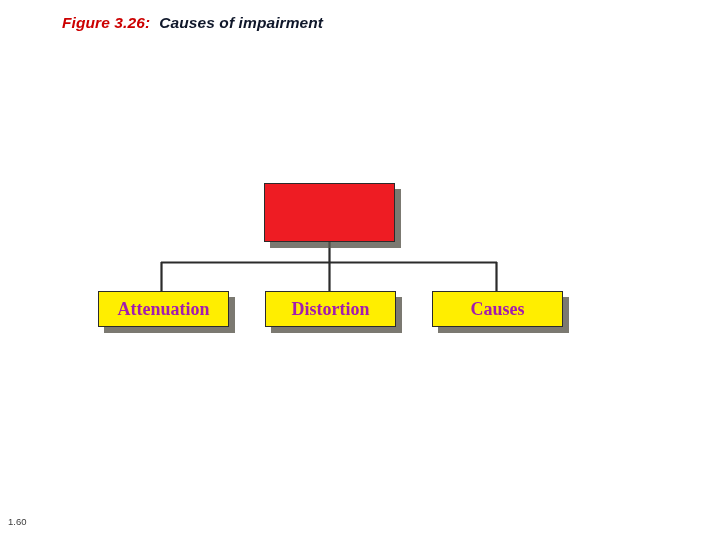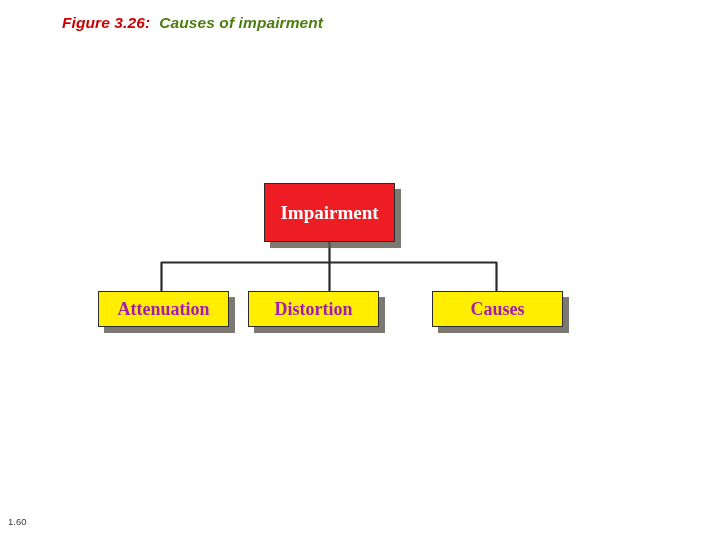--- a/index.html
+++ b/index.html
@@ -25,21 +25,21 @@
     font-weight: bold;
     font-style: italic;
     font-size: 15.5px;
     letter-spacing: 0.1px;
   }
   .title-figure {
     color: #cc0000;
     margin-left: 44px;
   }
   .title-caption {
-    color: #4d7c0f;
+    color: #0f172a;
     margin-left: 9px;
   }
 
   
   .diagram {
     position: absolute;
     left: 0;
     top: 0;
     width: 720px;
     height: 540px;
@@ -83,21 +83,21 @@
   .node-leaf {
     top: 291px;
     width: 131px;
     height: 36px;
     background: #ffee00;
     color: #a21caf;
     font-size: 18px;
   }
 
   .node-attenuation { left: 98px; }
-  .node-distortion  { left: 248px; }
+  .node-distortion  { left: 265px; }
   .node-noise       { left: 432px; }
 
   
   .page-number {
     position: absolute;
     left: 8px;
     top: 516px;
     font-family: "Liberation Sans", sans-serif;
     font-size: 9.5px;
     color: #3b3b3b;
@@ -120,21 +120,20 @@
 
     <line x1="161.5" y1="262" x2="161.5" y2="291" stroke="#2b2b2b" stroke-width="2.2"></line>
 
     <line x1="329.5" y1="262" x2="329.5" y2="291" stroke="#2b2b2b" stroke-width="2.2"></line>
 
     <line x1="496.5" y1="262" x2="496.5" y2="291" stroke="#2b2b2b" stroke-width="2.2"></line>
   </svg>
 
   <div class="node node-root">
     <div>
-      <div>Impairment</div>
     </div>
   </div>
 
   <div class="node node-leaf node-attenuation">
     <span>Attenuation</span>
   </div>
 
   <div class="node node-leaf node-distortion">
     <span>Distortion</span>
   </div>

